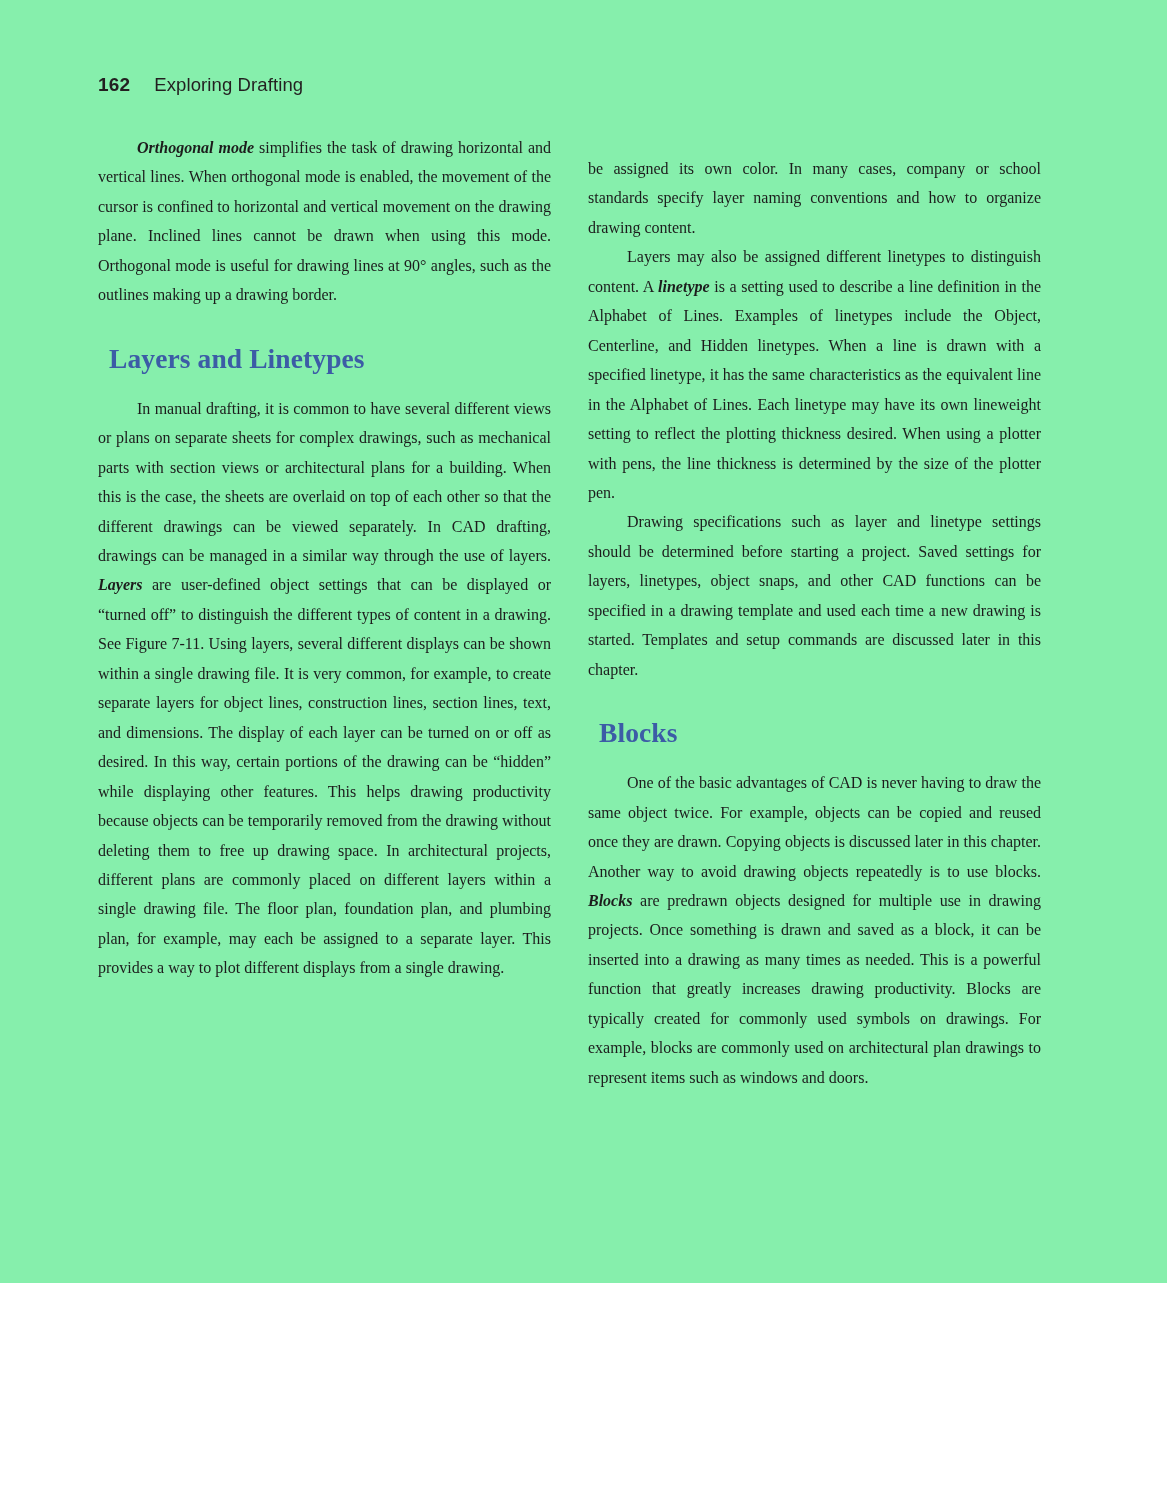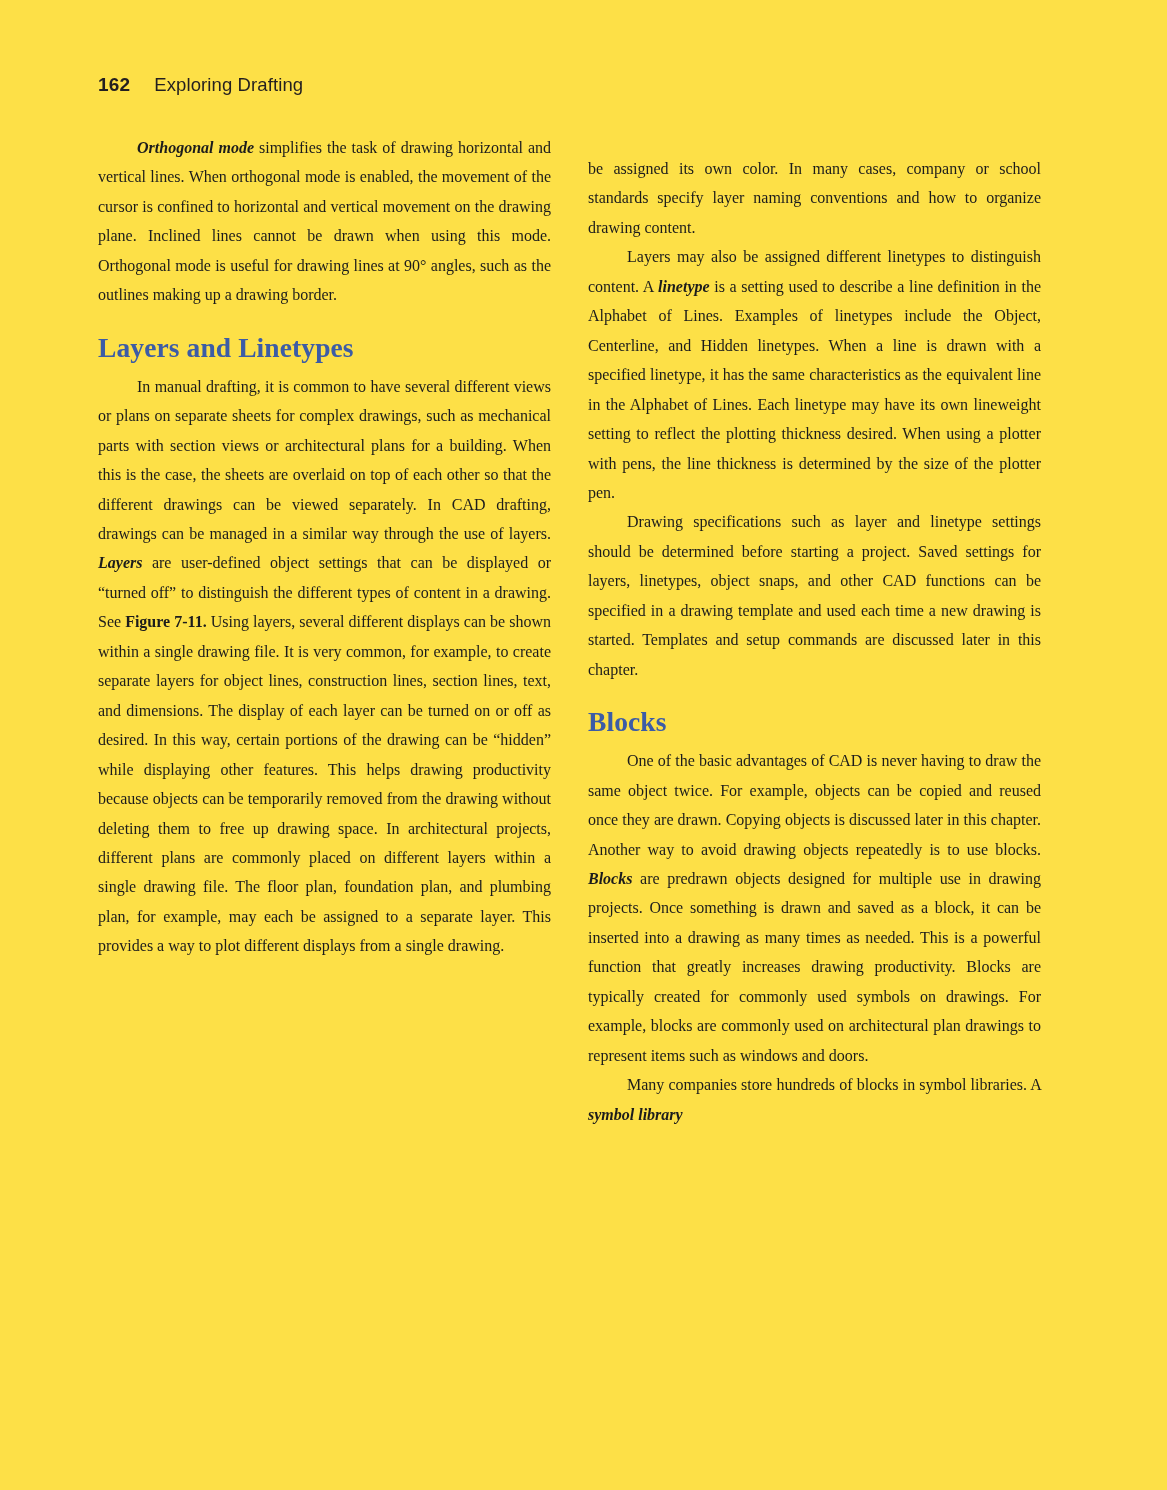--- a/index.html
+++ b/index.html
@@ -13,22 +13,22 @@
     position: relative;
     font-family: "Liberation Serif", "DejaVu Serif", serif;
     color: #1a1a1a;
     overflow: hidden;
   }
 
   .page {
     position: absolute;
     inset: 0;
     width: 1167px;
-    height: 1490px;
-    background: #fde047;
+    height: 1283px;
+    background: #86efac;
   }
 
   
   .running-head {
     position: absolute;
     left: 98px;
     top: 74px;
     width: 600px;
     height: 30px;
     display: flex;
@@ -78,26 +78,26 @@
   p.body.cont {
     text-indent: 0;
     margin-top: 21px;
   }
 
   b.bi {
     font-weight: bold;
     font-style: italic;
   }
   b.bold {
-    font-weight: bold;
+    font-weight: normal;
     font-style: normal;
   }
 
   h2.section {
-    margin: 0;
+    margin: 11px;
     font-family: "Liberation Serif", "DejaVu Serif", serif;
     font-size: 27.5px;
     font-weight: bold;
     color: #3c5ca6;
     letter-spacing: 0.1px;
     line-height: 30px;
   }
 
   
   .sp-head-before { height: 23px; }
@@ -124,17 +124,16 @@
     </div>
 
     <div class="col col-right">
       <p class="body cont">be assigned its own color. In many cases, company or school standards specify layer naming conventions and how to organize drawing content.</p>
       <p class="body">Layers may also be assigned different linetypes to distinguish content. A <b class="bi">linetype</b> is a setting used to describe a line definition in the Alphabet of Lines. Examples of linetypes include the Object, Centerline, and Hidden linetypes. When a line is drawn with a specified linetype, it has the same characteristics as the equivalent line in the Alphabet of Lines. Each linetype may have its own lineweight setting to reflect the plotting thickness desired. When using a plotter with pens, the line thickness is determined by the size of the plotter pen.</p>
       <p class="body">Drawing specifications such as layer and linetype settings should be determined before starting a project. Saved settings for layers, linetypes, object snaps, and other CAD functions can be specified in a drawing template and used each time a new drawing is started. Templates and setup commands are discussed later in this chapter.</p>
       <div class="sp-head-before"></div>
       <h2 class="section">Blocks</h2>
       <div class="sp-head-after"></div>
       <p class="body">One of the basic advantages of CAD is never having to draw the same object twice. For example, objects can be copied and reused once they are drawn. Copying objects is discussed later in this chapter. Another way to avoid drawing objects repeatedly is to use blocks. <b class="bi">Blocks</b> are predrawn objects designed for multiple use in drawing projects. Once something is drawn and saved as a block, it can be inserted into a drawing as many times as needed. This is a powerful function that greatly increases drawing productivity. Blocks are typically created for commonly used symbols on drawings. For example, blocks are commonly used on architectural plan drawings to represent items such as windows and doors.</p>
-      <p class="body">Many companies store hundreds of blocks in symbol libraries. A <b class="bi">symbol library</b></p>
     </div>
 
   </div>
 </div>
 
 </body></html>

